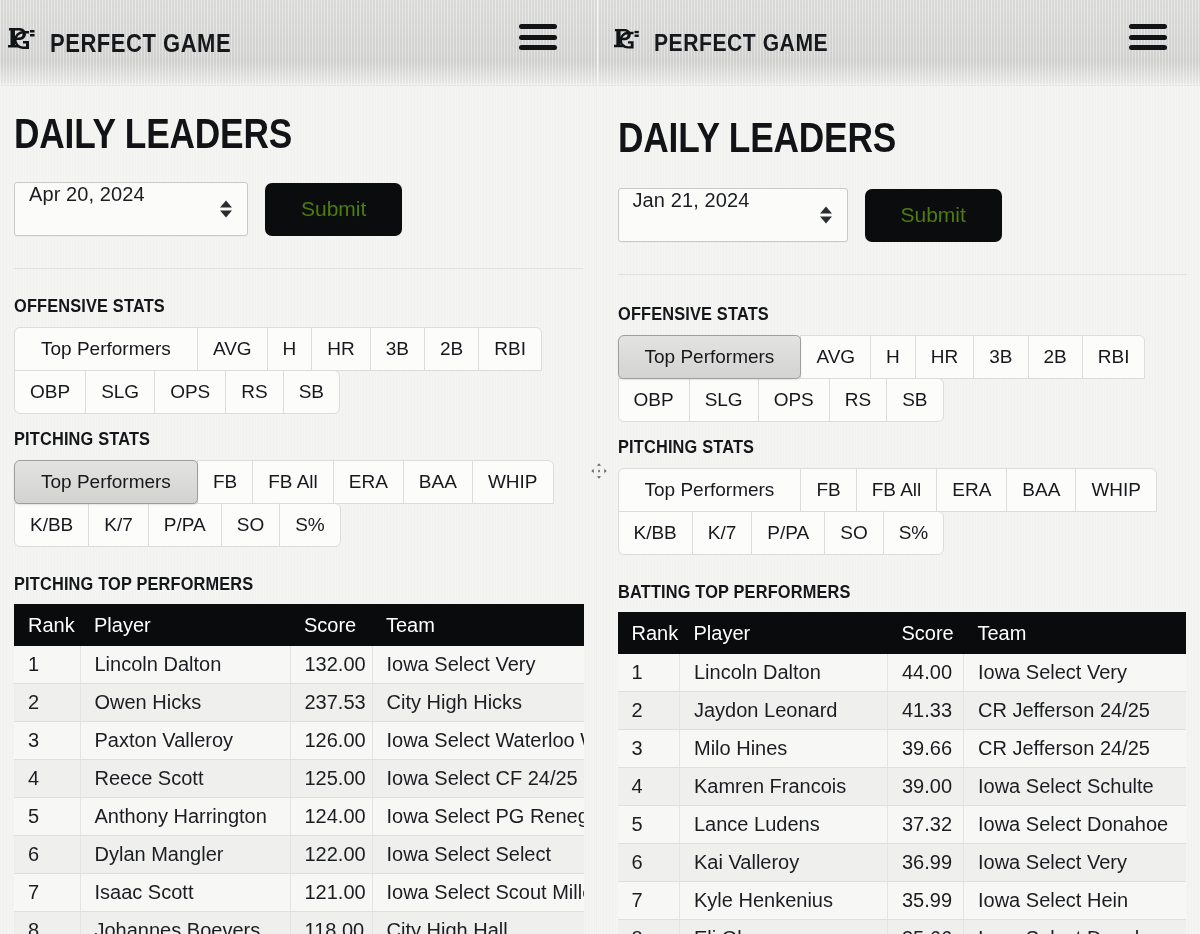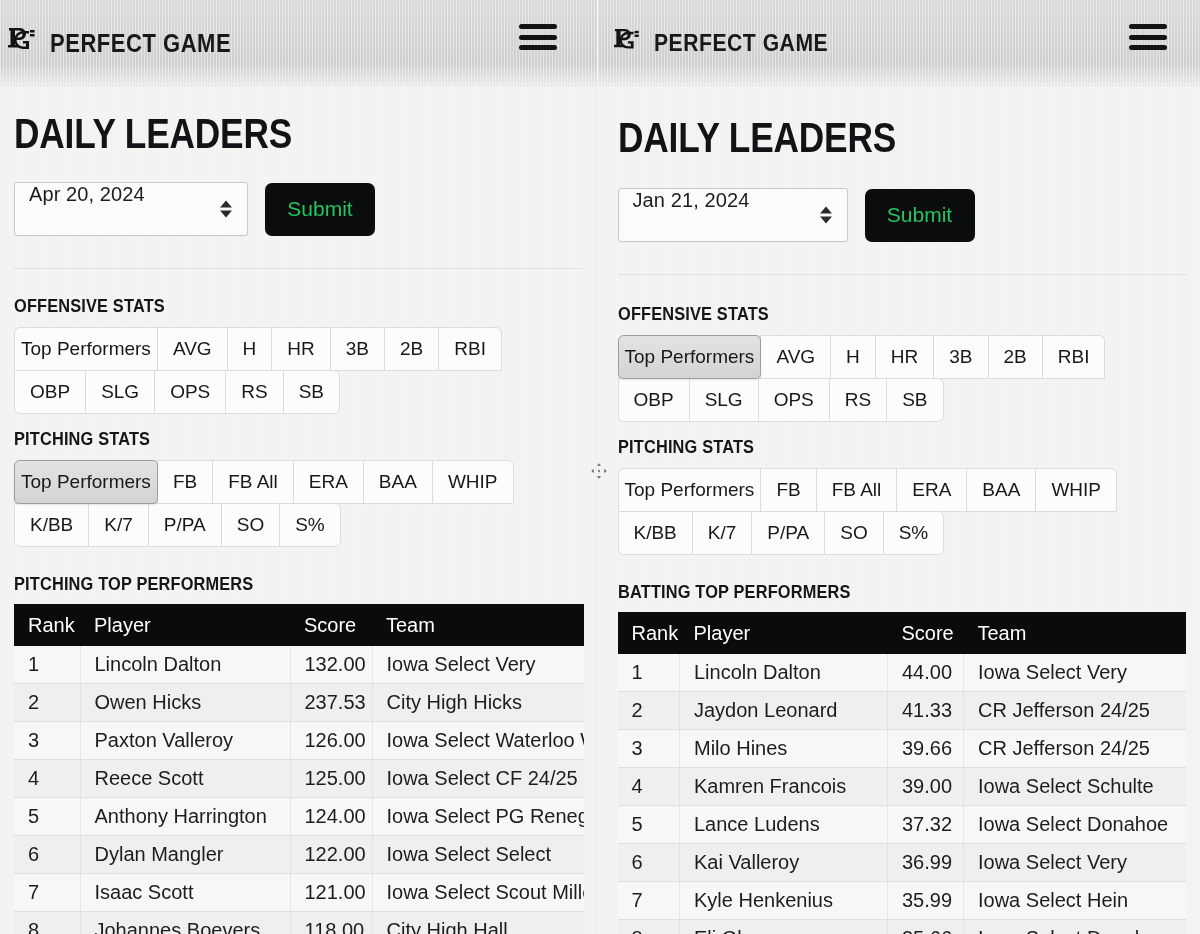--- a/index.html
+++ b/index.html
@@ -95,22 +95,22 @@
     font-size:20px;color:#1b1d21;padding-left:14px;letter-spacing:0.1px;
   }
   .sel-arrows{
     position:absolute;right:15px;top:50%;transform:translateY(-50%);
     display:flex;flex-direction:column;align-items:center;gap:3px;
   }
   .sel-arrows i{display:block;width:0;height:0;border-left:6px solid transparent;border-right:6px solid transparent;}
   .sel-arrows i.up{border-bottom:7px solid #2a2c30;}
   .sel-arrows i.dn{border-top:7px solid #2a2c30;}
   .submit{
-    height:53px;min-width:110px;padding:0 22px;
-    background:#0b0c0e;color:#22c55e;
+    height:53px;min-width:110px;padding:0 36px;
+    background:#0b0c0e;color:#4d7c0f;
     border:none;border-radius:7px;
     font-family:"Liberation Sans", sans-serif;
     font-size:21px;cursor:pointer;
     display:flex;align-items:center;justify-content:center;
   }
 
   .rule{height:1px;background:#e0e0de;border:0;}
   .rule-l{margin:32px 0 0 0;}
   .rule-r{margin:32px 0 0 0;}
 
@@ -135,21 +135,21 @@
     display:flex;align-items:center;justify-content:center;
     border:1px solid #dcdcda;
     background:#fcfcfb;
     color:#16181c;
     font-size:19px;
     white-space:nowrap;
     cursor:pointer;
     margin-right:-1px;
     box-sizing:border-box;
   }
-  .tab.wide{padding:0 6px;}
+  .tab.wide{padding:0 26px;}
   .tab.active{
     background:linear-gradient(180deg,#e3e3e1 0%,#d3d3d1 100%);
     border:1px solid #9e9e9c;
     border-radius:5px;
     position:relative;z-index:3;
     box-shadow:0 1px 2px rgba(0,0,0,0.10);
   }
   .tabrow .tab:first-child{border-top-left-radius:6px;}
   .tabrow:last-child .tab:first-child{border-bottom-left-radius:6px;border-top-left-radius:0;}
   .tabrow:first-child .tab:last-child{border-top-right-radius:6px;}

